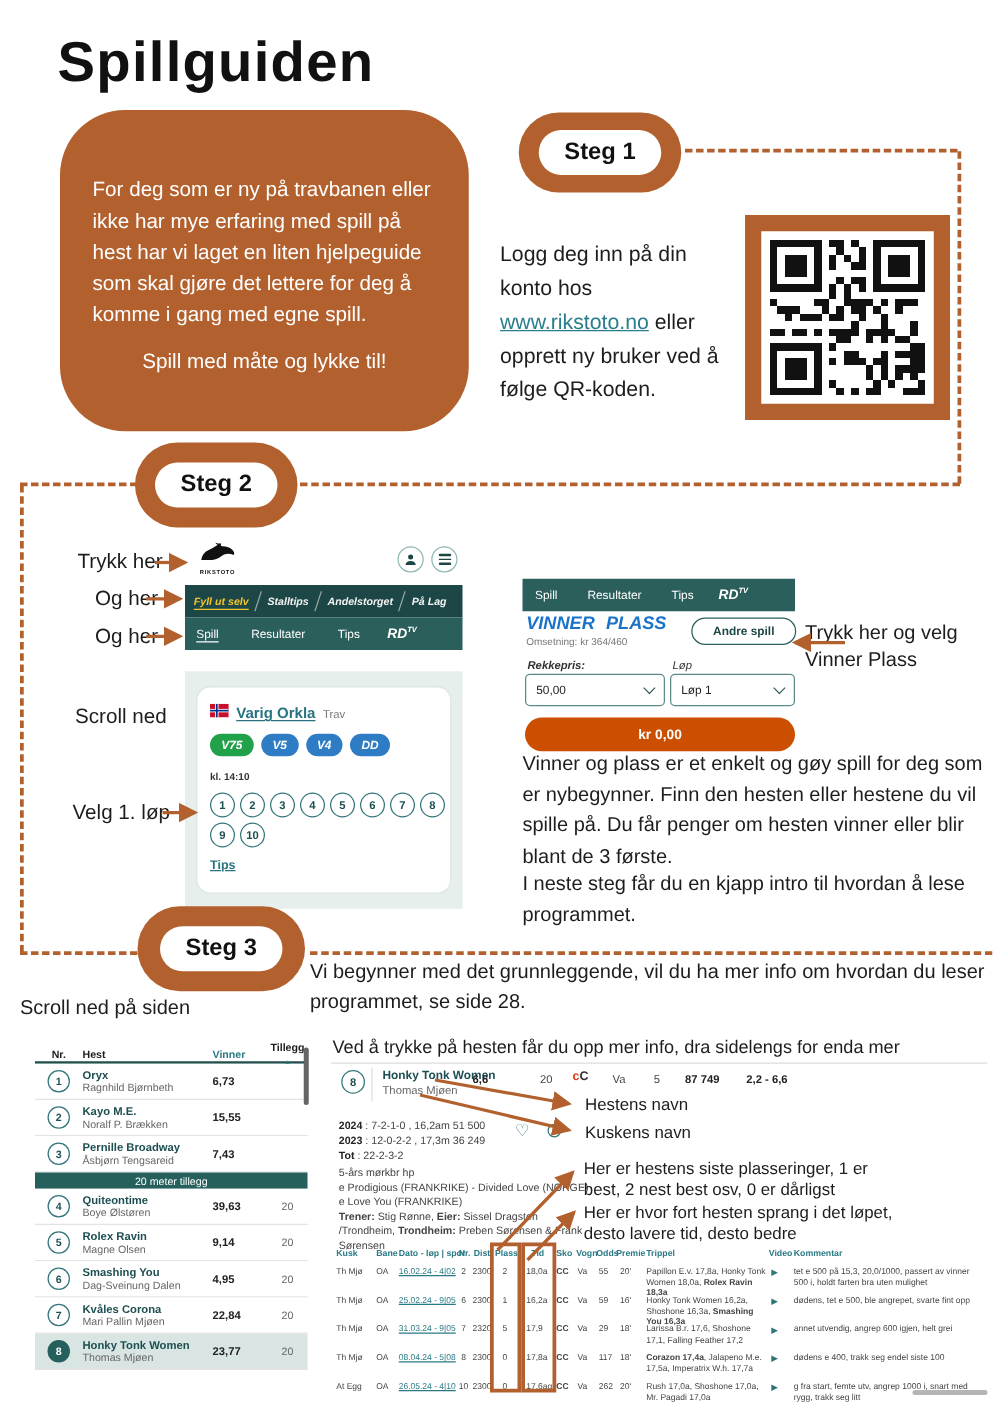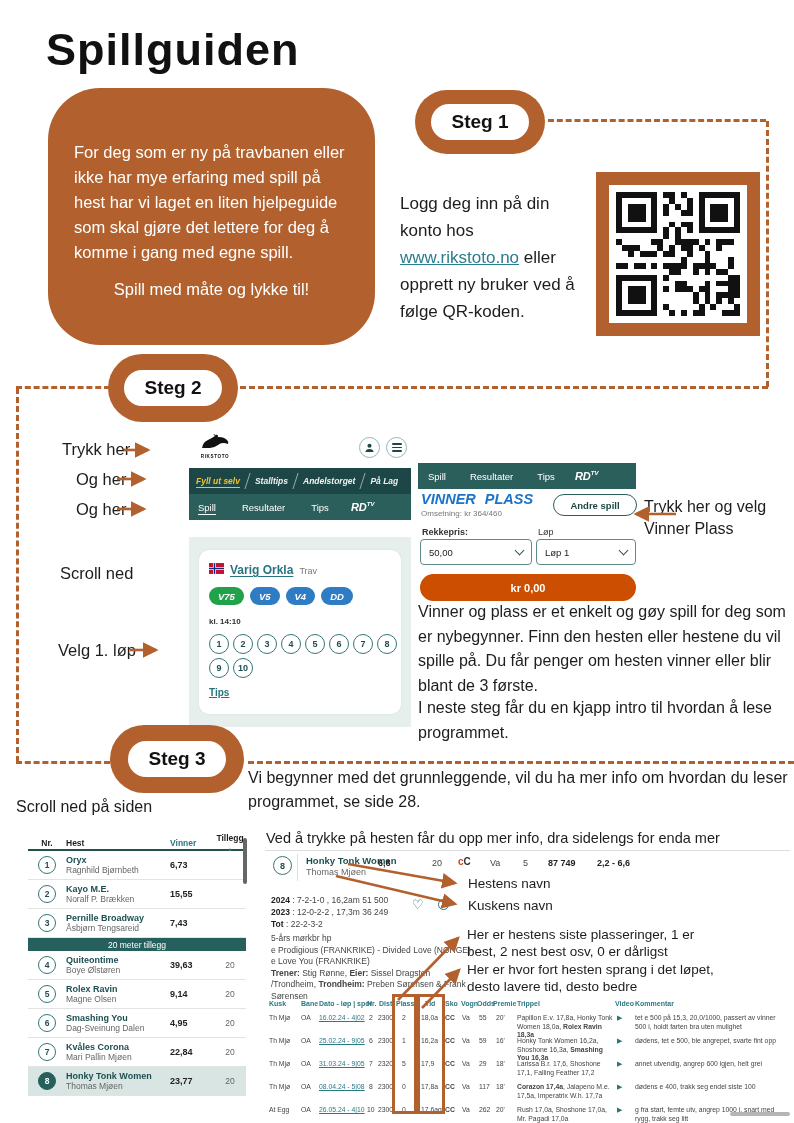--- a/index.html
+++ b/index.html
@@ -23,21 +23,21 @@
   .step1-text { position:absolute; left:400px; top:190px; width:178px; font-size:17px; line-height:27px; }
   .step1-text a { color:#2a7d8c; text-decoration:underline; }
 
   .qr-frame { position:absolute; left:596px; top:172px; width:164px; height:164px; background:#b2612e; padding:13px; }
   .qr-frame .qr-white { background:#fff; width:100%; height:100%; padding:7px; }
   .qr-frame svg { width:100%; height:100%; display:block; shape-rendering:crispEdges; }
 
   .note { position:absolute; font-size:16.5px; color:#1d1d1b; white-space:nowrap; }
 
   
-  .phone-left { position:absolute; left:148px; top:432px; width:222px;margin-left:41px; }
+  .phone-left { position:absolute; left:148px; top:432px; width:222px; }
   .ph-head { position:relative; height:36px; background:#fff; }
   .ph-logo { position:absolute; left:6px; top:2px; width:40px; text-align:center; }
   .ph-logo .logo-word { font-size:4.6px; font-weight:bold; letter-spacing:0.6px; color:#111; }
   .ph-icons { position:absolute; right:4px; top:5px; display:flex; gap:6px; }
   .circle-icon { width:21px; height:21px; border:1.4px solid #8fb9b6; border-radius:50%; display:flex; align-items:center; justify-content:center; background:#fff; }
   .burger { width:10px; }
   .burger div { height:1.6px; background:#1d4746; margin:1.8px 0; border-radius:2px; }
   .nav1 { position:relative; height:26px; background:#1d4746; display:flex; align-items:center; font-style:italic; font-weight:bold; font-size:8.5px; color:#f2f2f2; }
   .nav1 span { padding:0 7px; white-space:nowrap; }
   .nav1 .active { color:#f0c330; text-decoration:underline; text-underline-offset:3px; }
@@ -59,21 +59,21 @@
   .ktime { font-size:8px; color:#333; margin-top:12px; font-weight:bold; }
   .races { display:flex; flex-wrap:wrap; gap:4px; margin-top:8px; width:196px; }
   .race-c { width:20px; height:20px; border:1.4px solid #35767a; border-radius:50%; color:#1d4f52; font-size:9px; font-weight:bold; display:flex; align-items:center; justify-content:center; background:#fff; }
   .tips-link { display:inline-block; margin-top:9px; font-size:10px; font-weight:bold; color:#27737f; text-decoration:underline; }
 
   
   .phone-right-nav { position:absolute; left:418px; top:463px; width:218px; height:26px; background:#2b5f5c; display:flex; align-items:center; font-size:9.5px; color:#fff; }
   .vp-title { position:absolute; left:421px; top:491px; font-size:14.5px; font-weight:bold; font-style:italic; color:#1a73c8; word-spacing:5px; }
   .vp-sub { position:absolute; left:421px; top:509px; font-size:8px; color:#777; }
   .andre { position:absolute; left:553px; top:494px; width:84px; height:22px; border:1.5px solid #2b5f5c; border-radius:12px; background:#fff; display:flex; align-items:center; justify-content:center; font-size:9.5px; font-weight:bold; color:#1d4746; }
-  .fld-label { position:absolute; font-size:9px; color:#333; }
+  .fld-label { position:absolute; font-size:9px; color:#333;font-style:italic; }
   .select { position:absolute; height:26px; border:1px solid #5b8a8a; border-radius:4px; background:#fff; font-size:9.5px; color:#222; display:flex; align-items:center; padding:0 8px; justify-content:space-between; }
   .chev { width:7px; height:7px; border-right:1.6px solid #35565a; border-bottom:1.6px solid #35565a; transform:rotate(45deg); margin-top:-4px; }
   .pay-btn { position:absolute; left:420px; top:574px; width:216px; height:27px; background:#cc4e00; border-radius:14px; color:#fff; font-weight:bold; font-size:11px; display:flex; align-items:center; justify-content:center; }
   .para { position:absolute; font-size:16px; line-height:24.5px; width:380px; }
   .callout { position:absolute; left:644px; top:496px; font-size:16px; line-height:22px; width:150px; }
 
   
   .s3-intro { position:absolute; left:248px; top:766px; width:545px; font-size:16px; line-height:24px; }
   .hint { position:absolute; left:266px; top:830px; font-size:14.5px; white-space:nowrap; }
 

